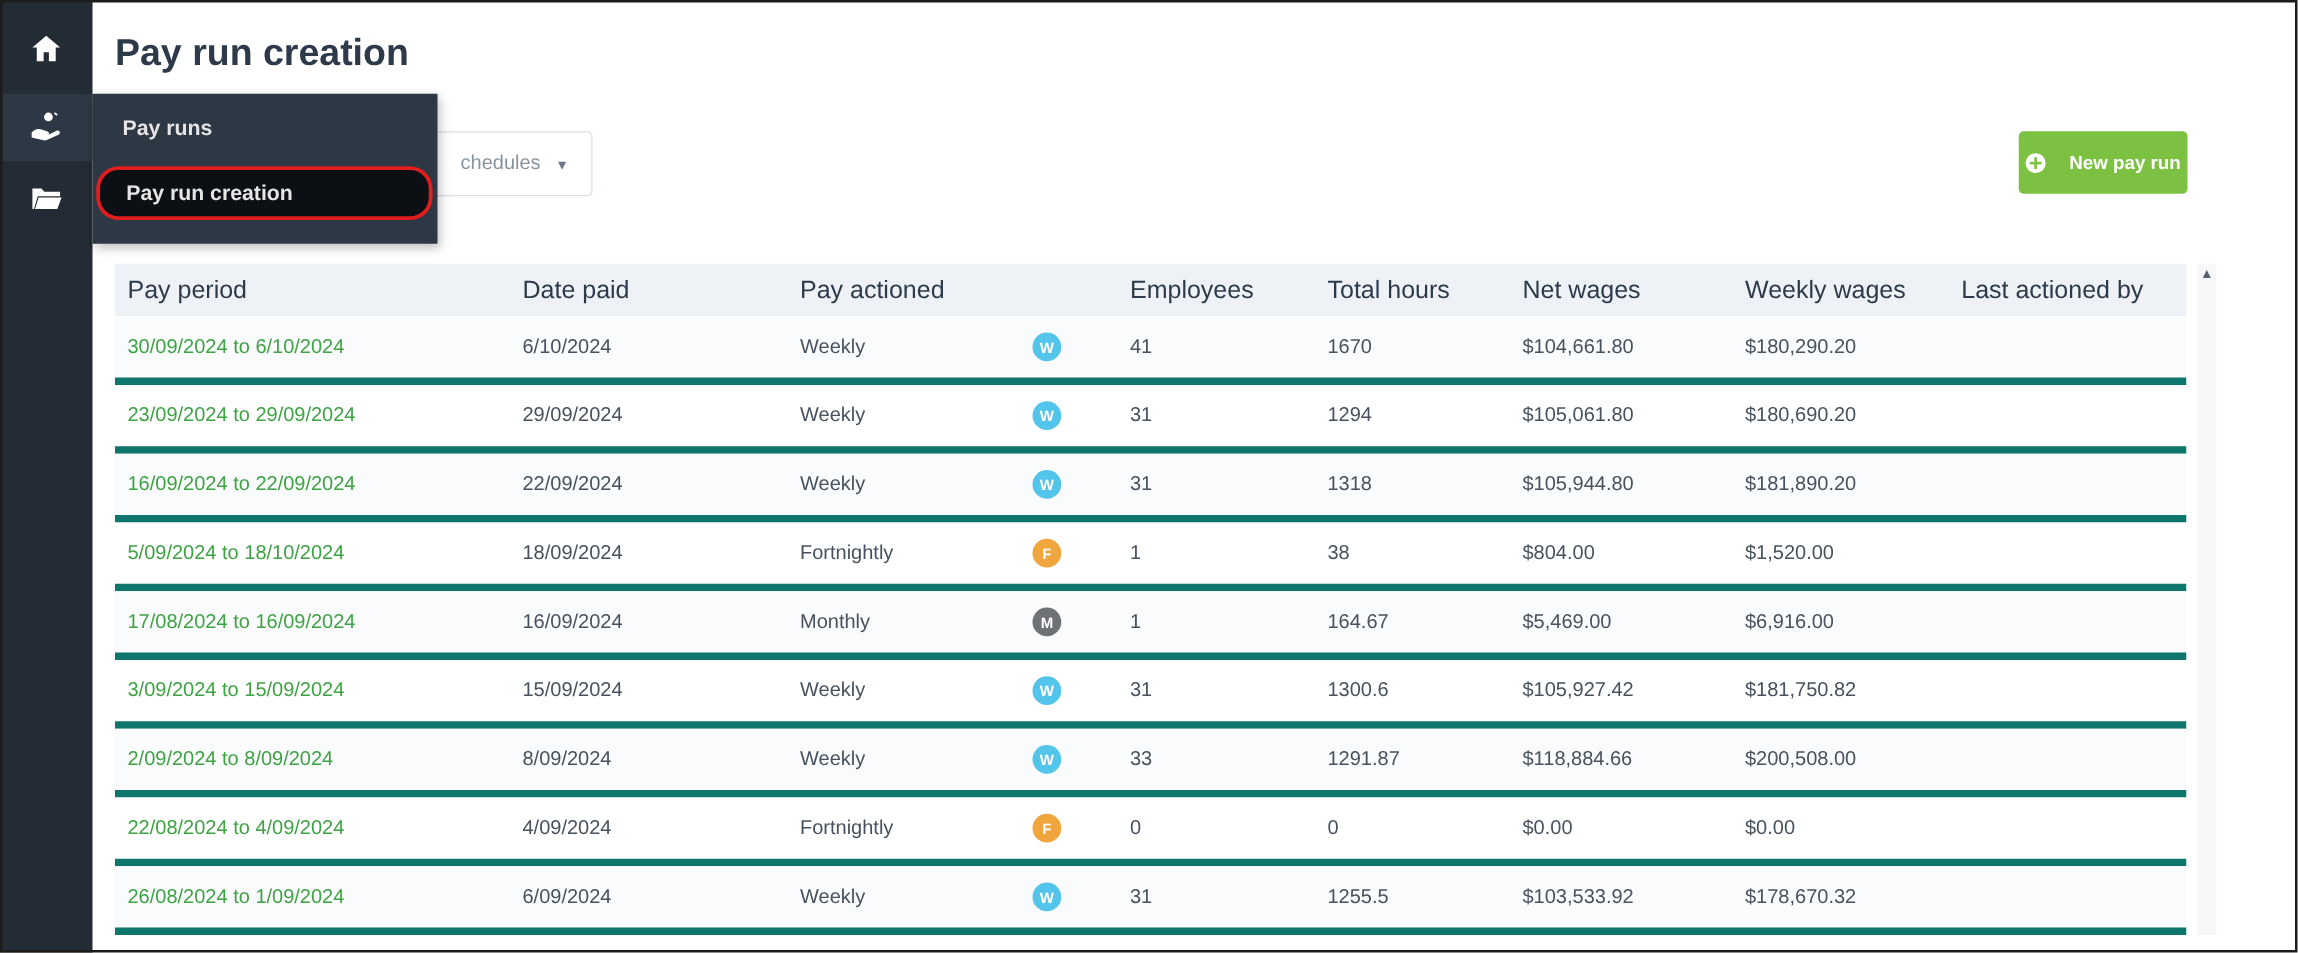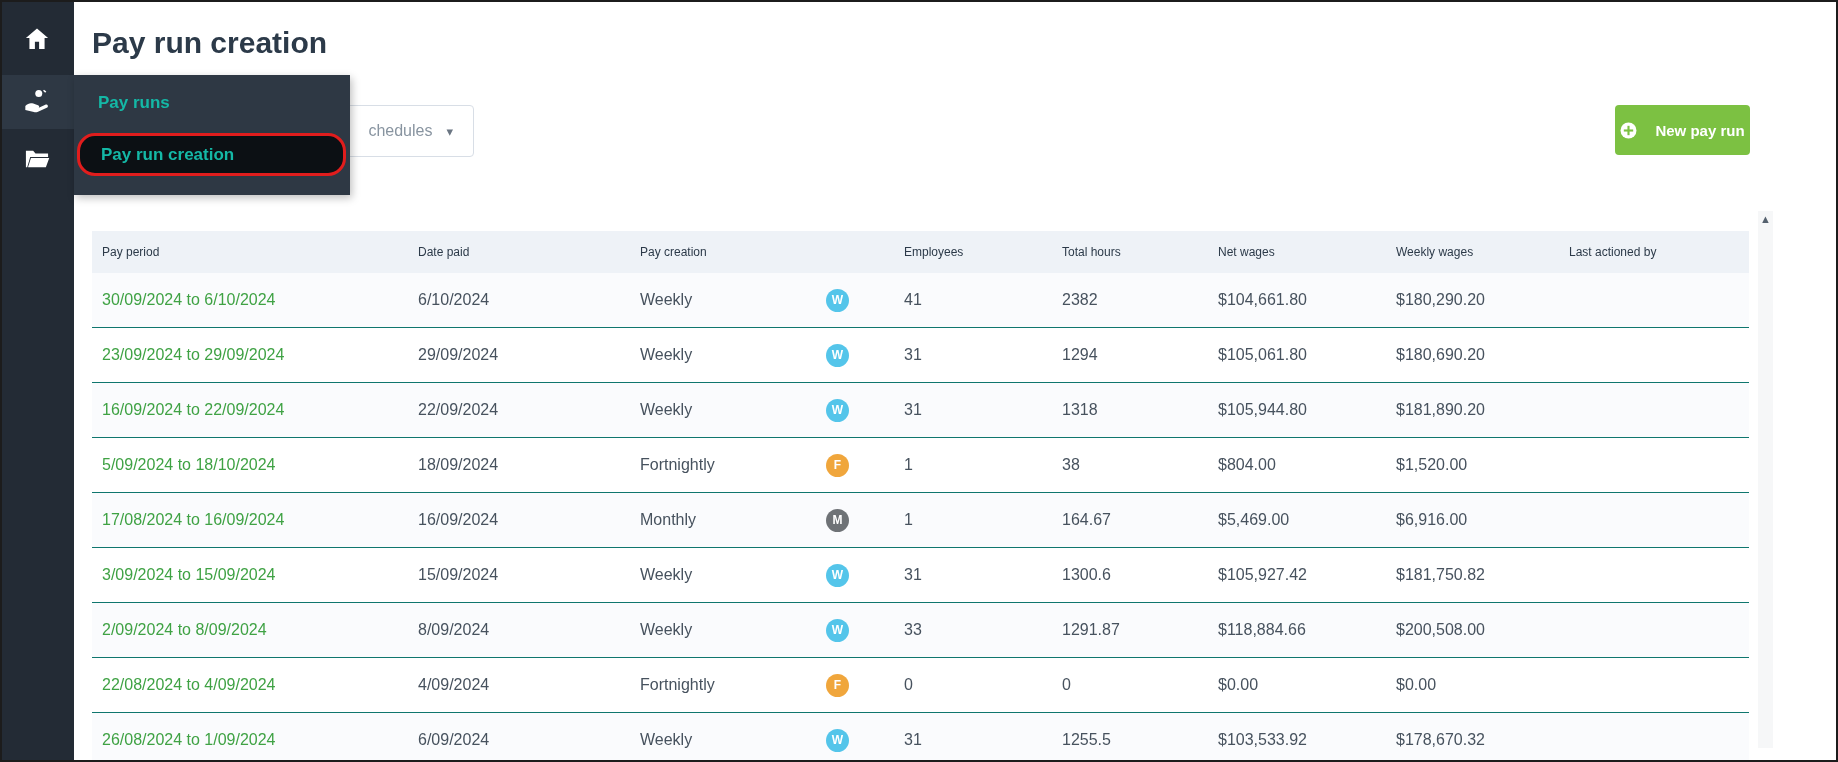--- a/index.html
+++ b/index.html
@@ -16,21 +16,21 @@
   
   .sidebar { position:absolute; left:0; top:0; width:74px; height:762px; background:var(--sidebar-bg,#232b35); z-index:50; }
   .sidebar-item { position:absolute; left:0; width:74px; height:54px; display:flex; align-items:center; justify-content:center; cursor:pointer; }
   .sidebar-item.home { top:14px; }
   .sidebar-item.payruns { top:75px; background:var(--flyout-bg,#2e3844); }
   .sidebar-item.files { top:134px; }
   .sidebar-item svg { width:28px; height:28px; }
 
   
   .flyout { position:absolute; left:74px; top:75px; width:276px; height:120px; background:var(--flyout-bg,#2e3844); z-index:60; box-shadow:2px 3px 8px rgba(0,0,0,.25); }
-  .flyout-item { height:56px; display:flex; align-items:center; padding-left:24px; color:#14b8a6; font-size:17px; font-weight:bold; cursor:pointer; }
+  .flyout-item { height:56px; display:flex; align-items:center; padding-left:24px; color:#e5e5e5; font-size:17px; font-weight:bold; cursor:pointer; }
   .flyout-item.active-annotated {
     height:43px; margin:2px 4px 0 3px;
     background:#0c1014;
     border:3px solid var(--annotation-red,#e11d1d);
     border-radius:18px;
     padding-left:21px;
   }
 
   
   .page-title { position:absolute; left:92px; top:26px; font-size:30px; font-weight:bold; color:#2c3a49; z-index:10; }
@@ -47,26 +47,26 @@
     color:#ffffff; font-size:15px; font-weight:bold;
     display:flex; align-items:center; justify-content:center; gap:18px; cursor:pointer; z-index:5;
     font-family:"Liberation Sans", sans-serif;
   }
 
   
   .table { position:absolute; left:92px; top:211px; width:1657px; z-index:5; }
   .thead {
     display:grid; grid-template-columns:316px 222px 264px 158px 156px 178px 173px auto;
     height:42px; align-items:center; background:#eef2f7; padding-left:10px;
-    color:#2c3a49; font-size:12px;margin-top:20px;
+    color:#2c3a49; font-size:20px;
   }
   .trow {
     display:grid; grid-template-columns:316px 222px 186px 78px 158px 156px 178px 173px auto;
     height:55px; align-items:center; padding-left:10px;
-    font-size:16px; color:#47525e; border-bottom:1px solid #0f766e;
+    font-size:16px; color:#47525e; border-bottom:6px solid #0f766e;
   }
   .trow:nth-child(odd) { background:#fafbfd; }
   .trow:nth-child(even) { background:#ffffff; }
   .link { color:var(--link-green,#3fa244); text-decoration:none; cursor:pointer; }
   .badge {
     width:23px; height:23px; border-radius:50%;
     display:inline-flex; align-items:center; justify-content:center;
     color:#fff; font-size:12px; font-weight:bold;
   }
   .badge-blue   { background:var(--badge-blue,#54c5ea); }
@@ -132,35 +132,35 @@
       <rect x="3.6" y="7" width="8.8" height="2" fill="#7cc142"></rect>
     </svg>
   </span>
   <span>New pay run</span>
 </button>
 
 <div class="table">
   <div class="thead">
     <div>Pay period</div>
     <div>Date paid</div>
-    <div>Pay creation</div>
+    <div>Pay actioned</div>
     <div>Employees</div>
     <div>Total hours</div>
     <div>Net wages</div>
     <div>Weekly wages</div>
     <div>Last actioned by</div>
   </div>
   <div>
   <div class="trow">
     <div><a class="link">30/09/2024 to 6/10/2024</a></div>
     <div>6/10/2024</div>
     <div>Weekly</div>
     <div><span class="badge badge-blue">W</span></div>
     <div>41</div>
-    <div>2382</div>
+    <div>1670</div>
     <div>$104,661.80</div>
     <div>$180,290.20</div>
     <div></div>
   </div>
 
   <div class="trow">
     <div><a class="link">23/09/2024 to 29/09/2024</a></div>
     <div>29/09/2024</div>
     <div>Weekly</div>
     <div><span class="badge badge-blue">W</span></div>

